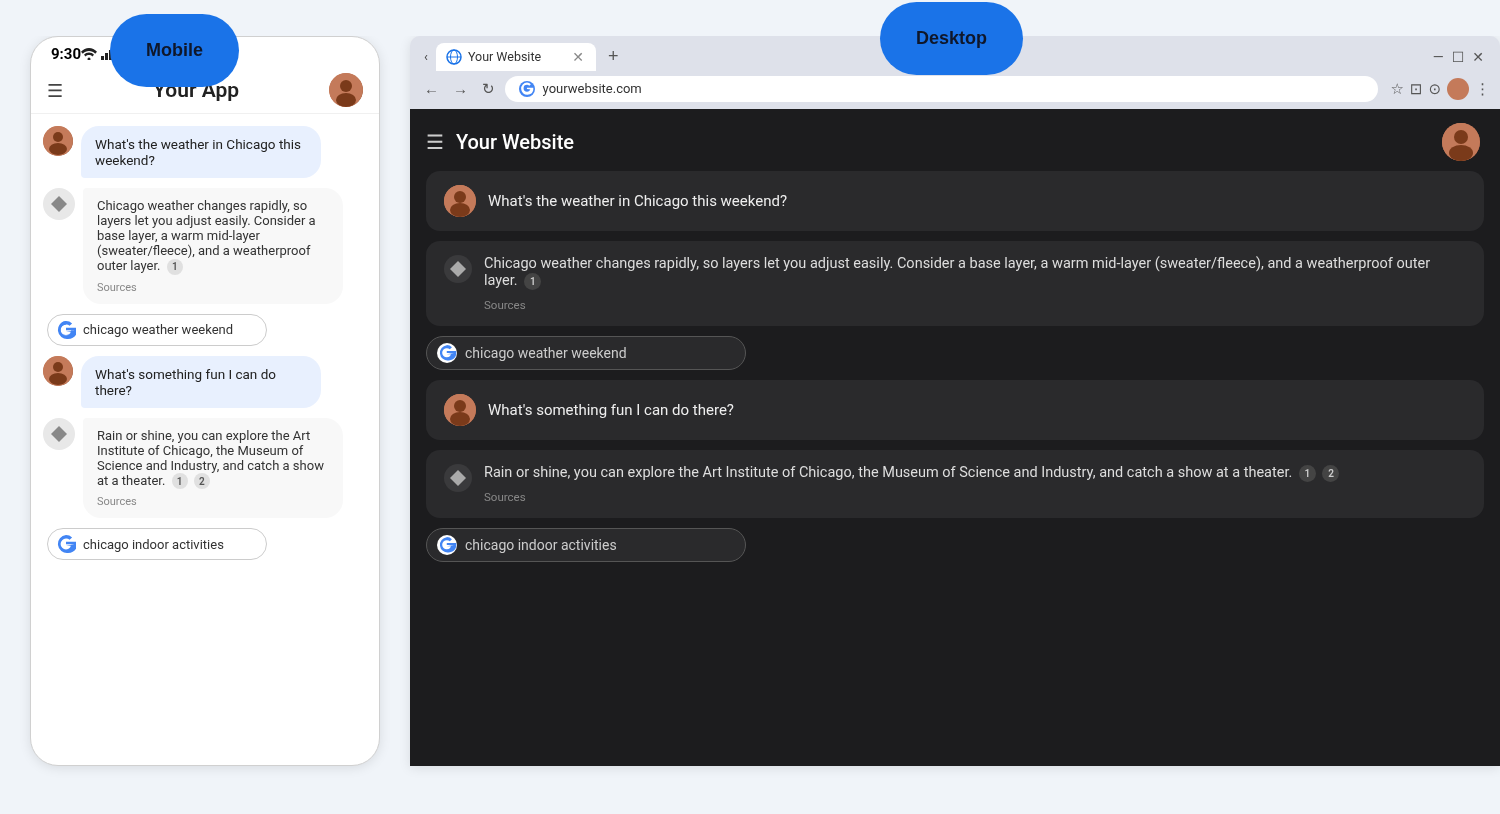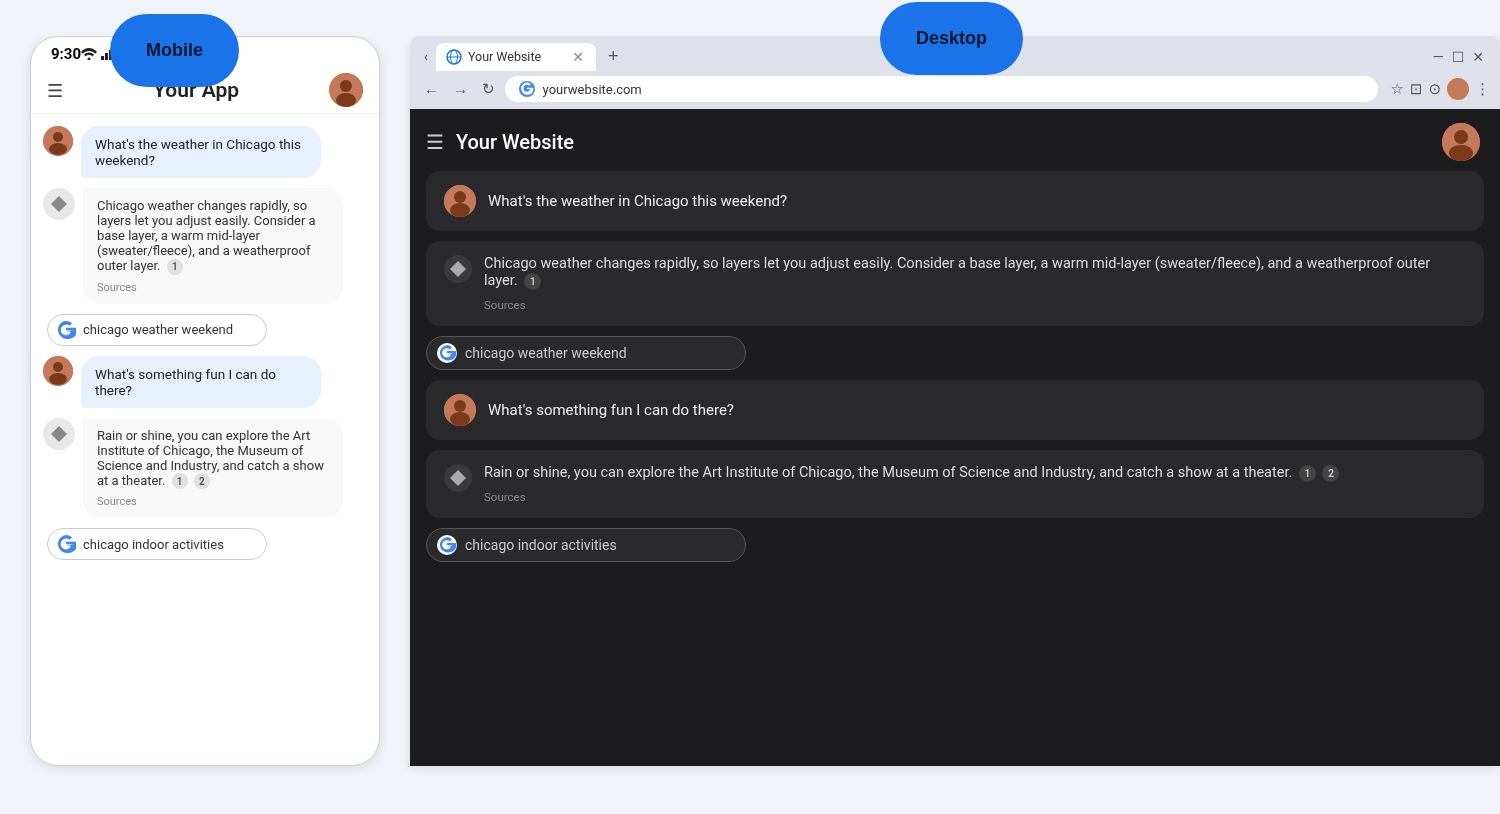--- a/index.html
+++ b/index.html
@@ -279,21 +279,20 @@
     .address-input {
       flex: 1;
       background: white;
       border: none;
       border-radius: 30px;
       padding: 5px 14px;
       font-size: 13px;
       color: #333;
       outline: none;
       display: flex;
-      align-items: center;
       gap: 8px;
     }
     .address-google-g { width: 16px; height: 16px; }
     .address-url { font-size: 13px; color: #333; }
     .address-right-icons {
       display: flex;
       align-items: center;
       gap: 6px;
       margin-left: 6px;
     }

